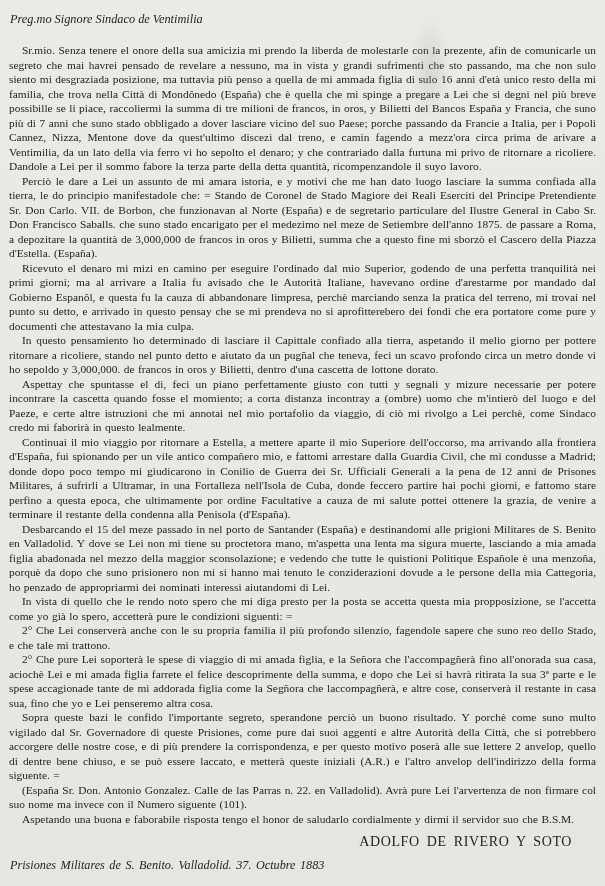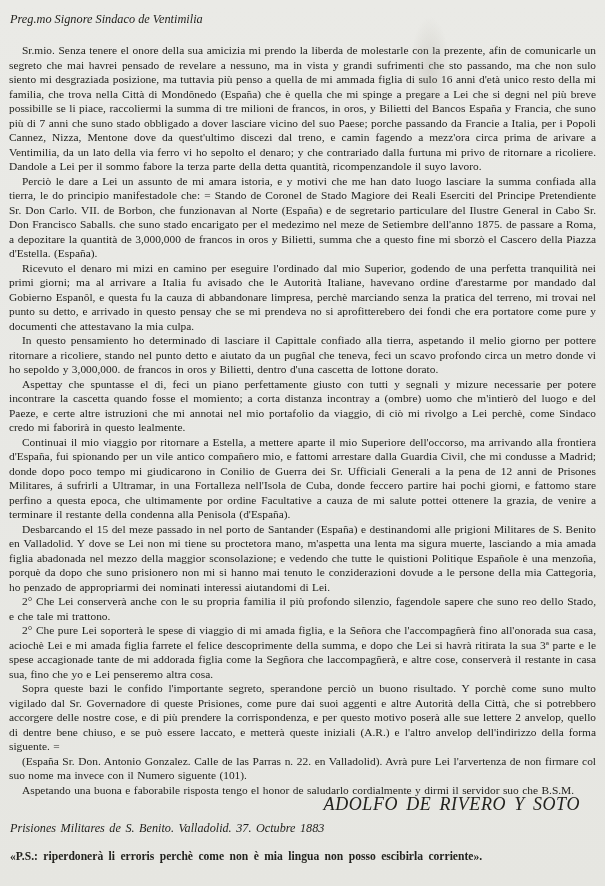--- a/index.html
+++ b/index.html
@@ -40,25 +40,24 @@
   }
   p.body {
     margin: 0;
     font-size: 11.4px;
     line-height: 14.5px;
     text-align: justify;
     text-indent: 13px;
     word-spacing: 0.6px;
   }
   .signature {
-    margin: 0;
+    margin: 8px;
     padding-right: 16px;
     text-align: right;
-    font-style: italic;
-    font-size: 18px;
+    font-size: 14px;
     line-height: 15px;
     letter-spacing: 0.6px;
     word-spacing: 3px;
   }
   .dateline {
     margin: 9px 0 0 1px;
     font-style: italic;
     font-size: 12.2px;
     line-height: 14px;
     word-spacing: 1.5px;
@@ -77,20 +76,21 @@
 <div class="page">
   <p class="salutation">Preg.mo Signore Sindaco de Ventimilia</p>
 
   <p class="body">Sr.mio. Senza tenere el onore della sua amicizia mi prendo la liberda de molestarle con la prezente, afin de comunicarle un segreto che mai havrei pensado de revelare a nessuno, ma in vista y grandi sufrimenti che sto passando, ma che non sulo siento mi desgraziada posizione, ma tuttavia più penso a quella de mi ammada figlia di sulo 16 anni d'età unico resto della mi familia, che trova nella Città di Mondônedo (España) che è quella che mi spinge a pregare a Lei che si degni nel più breve possibille se li piace, raccoliermi la summa di tre milioni de francos, in oros, y Bilietti del Bancos España y Francia, che suno più di 7 anni che suno stado obbligado a dover lasciare vicino del suo Paese; porche passando da Francie a Italia, per i Popoli Cannez, Nizza, Mentone dove da quest'ultimo discezi dal treno, e camin fagendo a mezz'ora circa prima de arivare a Ventimilia, da un lato della via ferro vi ho sepolto el denaro; y che contrariado dalla furtuna mi privo de ritornare a ricoliere. Dandole a Lei per il sommo fabore la terza parte della detta quantità, ricompenzandole il suyo lavoro.</p>
   <p class="body">Perciò le dare a Lei un assunto de mi amara istoria, e y motivi che me han dato luogo lasciare la summa confiada alla tierra, le do principio manifestadole che: = Stando de Coronel de Stado Magiore dei Reali Eserciti del Principe Pretendiente Sr. Don Carlo. VII. de Borbon, che funzionavan al Norte (España) e de segretario particulare del Ilustre General in Cabo Sr. Don Francisco Saballs. che suno stado encarigato per el medezimo nel meze de Setiembre dell'anno 1875. de passare a Roma, a depozitare la quantità de 3,000,000 de francos in oros y Bilietti, summa che a questo fine mi sborzò el Cascero della Piazza d'Estella. (España).</p>
   <p class="body">Ricevuto el denaro mi mizi en camino per eseguire l'ordinado dal mio Superior, godendo de una perfetta tranquilità nei primi giorni; ma al arrivare a Italia fu avisado che le Autorità Italiane, havevano ordine d'arestarme por mandado dal Gobierno Espanôl, e questa fu la cauza di abbandonare limpresa, perchè marciando senza la pratica del terreno, mi trovai nel punto su detto, e arrivado in questo pensay che se mi prendeva no si aprofitterebero dei fondi che era portatore come pure y documenti che attestavano la mia culpa.</p>
   <p class="body">In questo pensamiento ho determinado di lasciare il Capittale confiado alla tierra, aspetando il melio giorno per pottere ritornare a ricoliere, stando nel punto detto e aiutato da un pugñal che teneva, feci un scavo profondo circa un metro donde vi ho sepoldo y 3,000,000. de francos in oros y Bilietti, dentro d'una cascetta de lottone dorato.</p>
   <p class="body">Aspettay che spuntasse el di, feci un piano perfettamente giusto con tutti y segnali y mizure necessarie per potere incontrare la cascetta quando fosse el momiento; a corta distanza incontray a (ombre) uomo che m'intierò del luogo e del Paeze, e certe altre istruzioni che mi annotai nel mio portafolio da viaggio, di ciò mi rivolgo a Lei perchè, come Sindaco credo mi faborirà in questo lealmente.</p>
   <p class="body">Continuai il mio viaggio por ritornare a Estella, a mettere aparte il mio Superiore dell'occorso, ma arrivando alla frontiera d'España, fui spionando per un vile antico compañero mio, e fattomi arrestare dalla Guardia Civil, che mi condusse a Madrid; donde dopo poco tempo mi giudicarono in Conilio de Guerra dei Sr. Ufficiali Generali a la pena de 12 anni de Prisones Militares, á sufrirli a Ultramar, in una Fortalleza nell'Isola de Cuba, donde feccero partire hai pochi giorni, e fattomo stare perfino a questa epoca, che ultimamente por ordine Facultative a cauza de mi salute pottei ottenere la grazia, de venire a terminare il restante della condenna alla Penisola (d'España).</p>
   <p class="body">Desbarcando el 15 del meze passado in nel porto de Santander (España) e destinandomi alle prigioni Militares de S. Benito en Valladolid. Y dove se Lei non mi tiene su proctetora mano, m'aspetta una lenta ma sigura muerte, lasciando a mia amada figlia abadonada nel mezzo della maggior sconsolazione; e vedendo che tutte le quistioni Politique Españole è una menzoña, porquè da dopo che suno prisionero non mi si hanno mai tenuto le conziderazioni dovude a le persone della mia Cattegoria, ho penzado de appropriarmi dei nominati interessi aiutandomi di Lei.</p>
+  <p class="body">In vista di quello che le rendo noto spero che mi diga presto per la posta se accetta questa mia propposizione, se l'accetta come yo già lo spero, accetterà pure le condizioni siguenti: =</p>
   <p class="body">2°  Che Lei conserverà anche con le su propria familia il più profondo silenzio, fagendole sapere che suno reo dello Stado, e che tale mi trattono.</p>
   <p class="body">2°  Che pure Lei soporterà le spese di viaggio di mi amada figlia, e la Señora che l'accompagñerà fino all'onorada sua casa, aciochè Lei e mi amada figlia farrete el felice descoprimente della summa, e dopo che Lei si havrà ritirata la sua 3ª parte e le spese accagionade tante de mi addorada figlia come la Segñora che laccompagñerà, e altre cose, conserverà il restante in casa sua, fino che yo e Lei penseremo altra cosa.</p>
   <p class="body">Sopra queste bazi le confido l'importante segreto, sperandone perciò un buono risultado. Y porchè come suno multo vigilado dal Sr. Governadore di queste Prisiones, come pure dai suoi aggenti e altre Autorità della Città, che si potrebbero accorgere delle nostre cose, e di più prendere la corrispondenza, e per questo motivo poserà alle sue lettere 2 anvelop, quello di dentre bene chiuso, e se può essere laccato, e metterà queste iniziali (A.R.) e l'altro anvelop dell'indirizzo della forma siguente. =</p>
   <p class="body">(España Sr. Don. Antonio Gonzalez. Calle de las Parras n. 22. en Valladolid). Avrà pure Lei l'arvertenza de non firmare col suo nome ma invece con il Numero siguente (101).</p>
   <p class="body">Aspetando una buona e faborabile risposta tengo el honor de saludarlo cordialmente y dirmi il servidor suo che B.S.M.</p>
 
   <p class="signature">ADOLFO DE RIVERO Y SOTO</p>
   <p class="dateline">Prisiones Militares de S. Benito. Valladolid. 37. Octubre 1883</p>
   <p class="postscript">«P.S.: riperdonerà li erroris perchè come non è mia lingua non posso escibirla corriente».</p>
 

